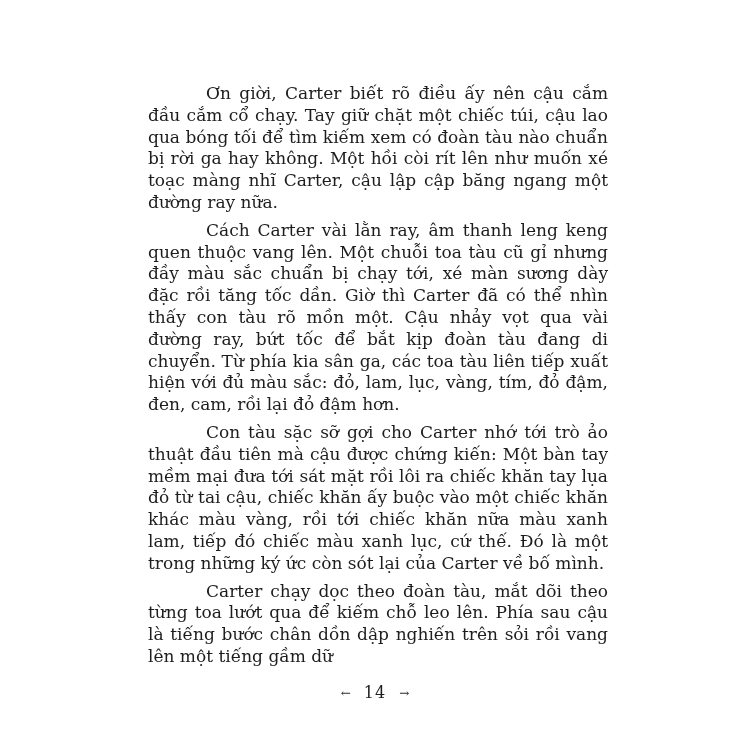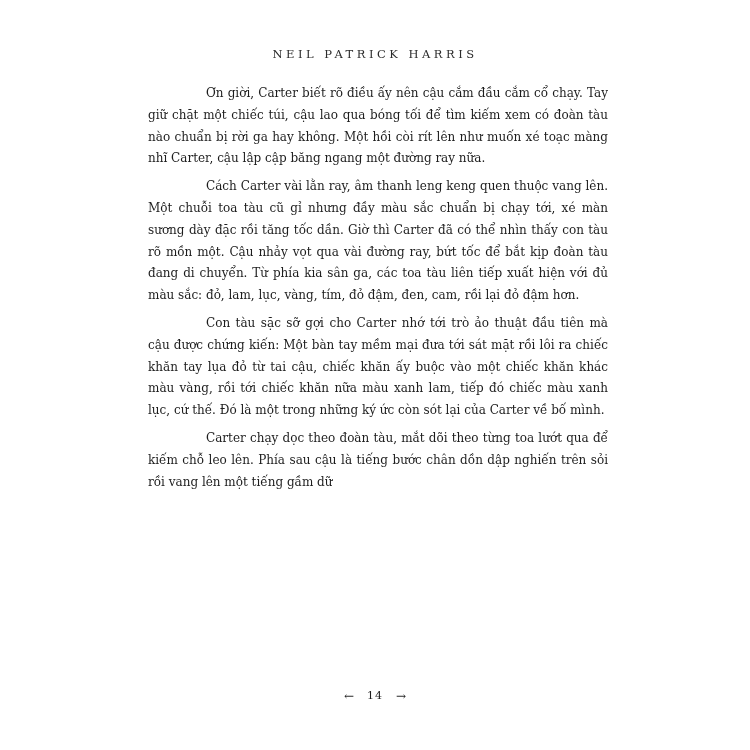--- a/index.html
+++ b/index.html
@@ -28,21 +28,21 @@
     color: #2b2b2b;
   }
   .text-block {
     position: absolute;
     top: 83px;
     left: 148px;
     width: 460px;
   }
   .text-block p {
     margin: 0 0 6px 0;
-    font-size: 12px;
+    font-size: 17px;
     line-height: 21.8px;
     text-align: justify;
     text-indent: 58px;
     color: #1d1d1d;
   }
   .folio {
     position: absolute;
     bottom: 48px;
     left: 0;
     width: 100%;
@@ -52,30 +52,29 @@
     gap: 13px;
     font-size: 14.5px;
     color: #1d1d1d;
   }
   .folio .ornament {
     font-size: 12px;
     color: #2a2a2a;
     line-height: 1;
   }
   .folio .page-number {
-    font-size: 11px;
+    font-size: 16px;
     letter-spacing: 1px;
   }
 </style>
 </head>
 <body>
 
 <div class="page">
 
-  <div class="running-header">NEIL PATRICK HARRIS</div>
 
   <div class="text-block">
     <p>Ơn giời, Carter biết rõ điều ấy nên cậu cắm đầu cắm cổ chạy. Tay giữ chặt một chiếc túi, cậu lao qua bóng tối để tìm kiếm xem có đoàn tàu nào chuẩn bị rời ga hay không. Một hồi còi rít lên như muốn xé toạc màng nhĩ Carter, cậu lập cập băng ngang một đường ray nữa.</p>
     <p>Cách Carter vài lằn ray, âm thanh leng keng quen thuộc vang lên. Một chuỗi toa tàu cũ gỉ nhưng đầy màu sắc chuẩn bị chạy tới, xé màn sương dày đặc rồi tăng tốc dần. Giờ thì Carter đã có thể nhìn thấy con tàu rõ mồn một. Cậu nhảy vọt qua vài đường ray, bứt tốc để bắt kịp đoàn tàu đang di chuyển. Từ phía kia sân ga, các toa tàu liên tiếp xuất hiện với đủ màu sắc: đỏ, lam, lục, vàng, tím, đỏ đậm, đen, cam, rồi lại đỏ đậm hơn.</p>
     <p>Con tàu sặc sỡ gợi cho Carter nhớ tới trò ảo thuật đầu tiên mà cậu được chứng kiến: Một bàn tay mềm mại đưa tới sát mặt rồi lôi ra chiếc khăn tay lụa đỏ từ tai cậu, chiếc khăn ấy buộc vào một chiếc khăn khác màu vàng, rồi tới chiếc khăn nữa màu xanh lam, tiếp đó chiếc màu xanh lục, cứ thế. Đó là một trong những ký ức còn sót lại của Carter về bố mình.</p>
     <p>Carter chạy dọc theo đoàn tàu, mắt dõi theo từng toa lướt qua để kiếm chỗ leo lên. Phía sau cậu là tiếng bước chân dồn dập nghiến trên sỏi rồi vang lên một tiếng gầm dữ</p>
   </div>
 
   <div class="folio">
     <span class="ornament">←</span>

